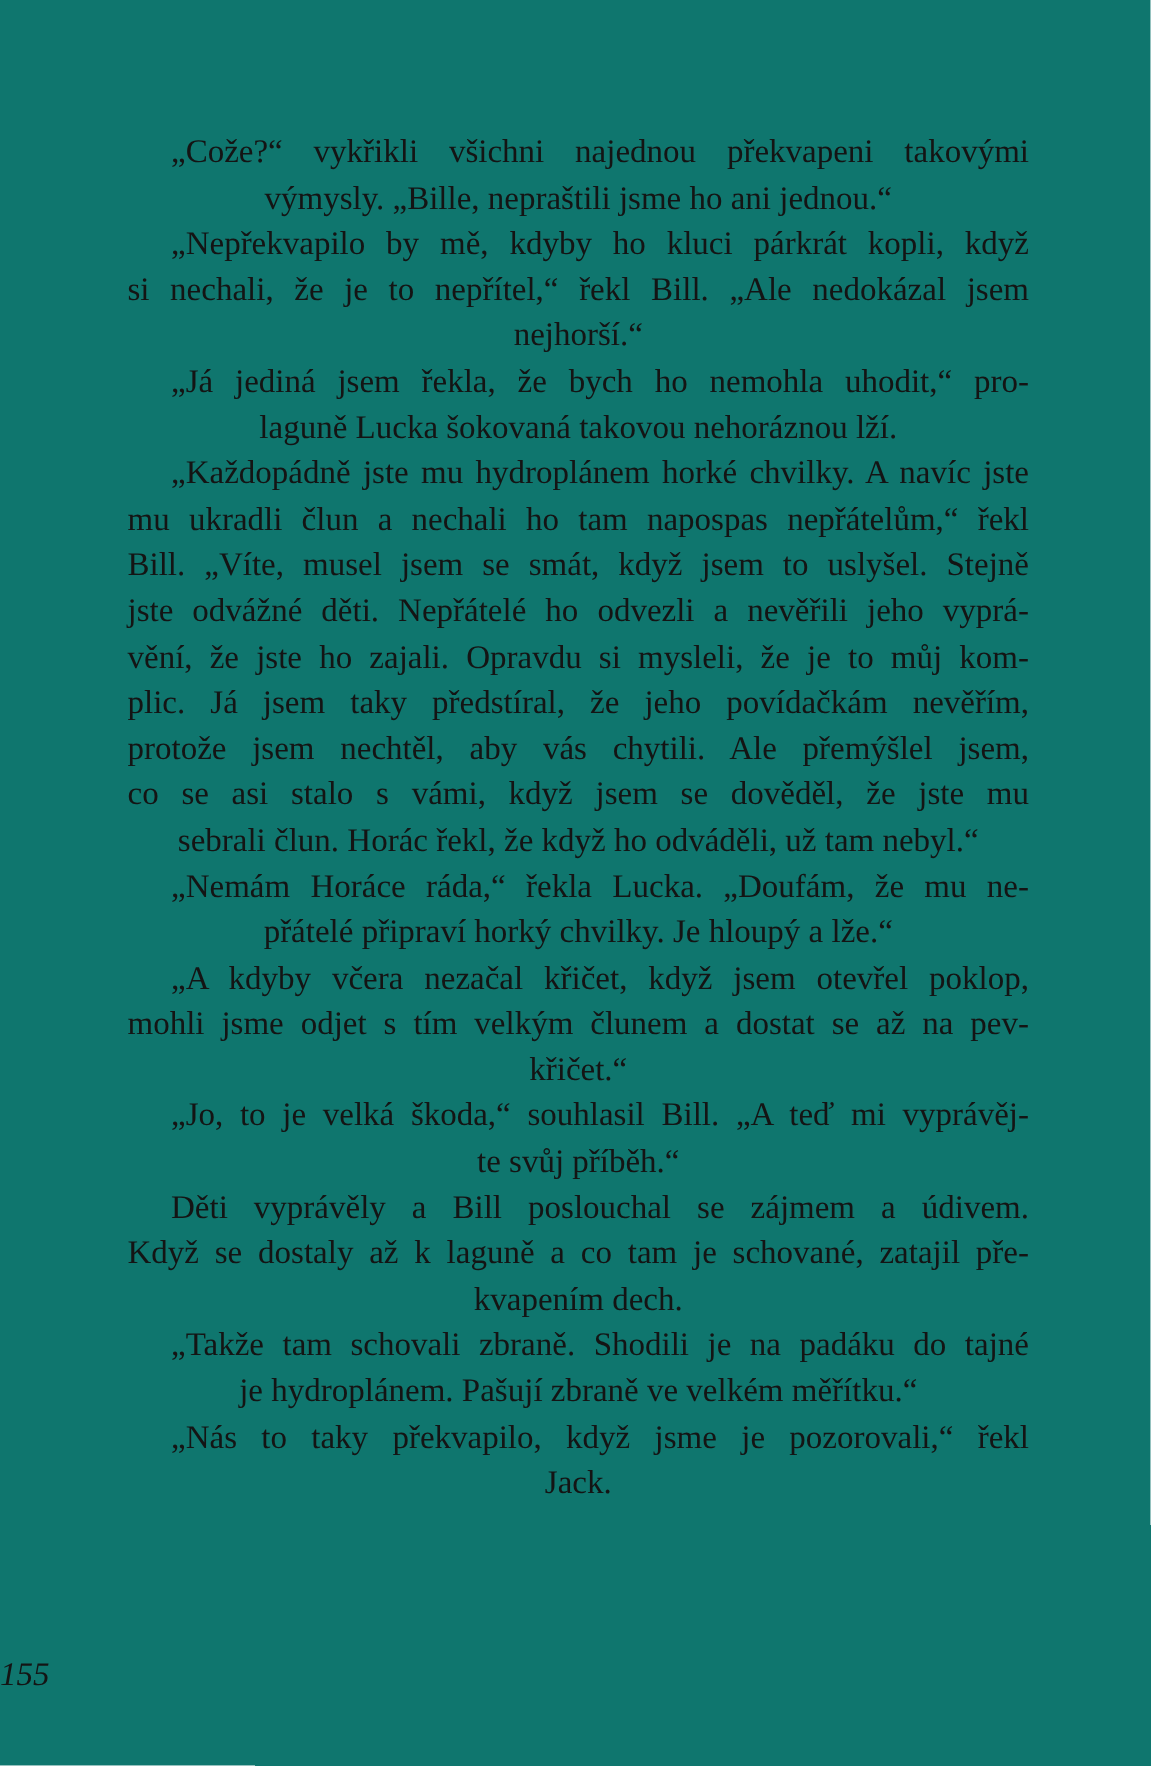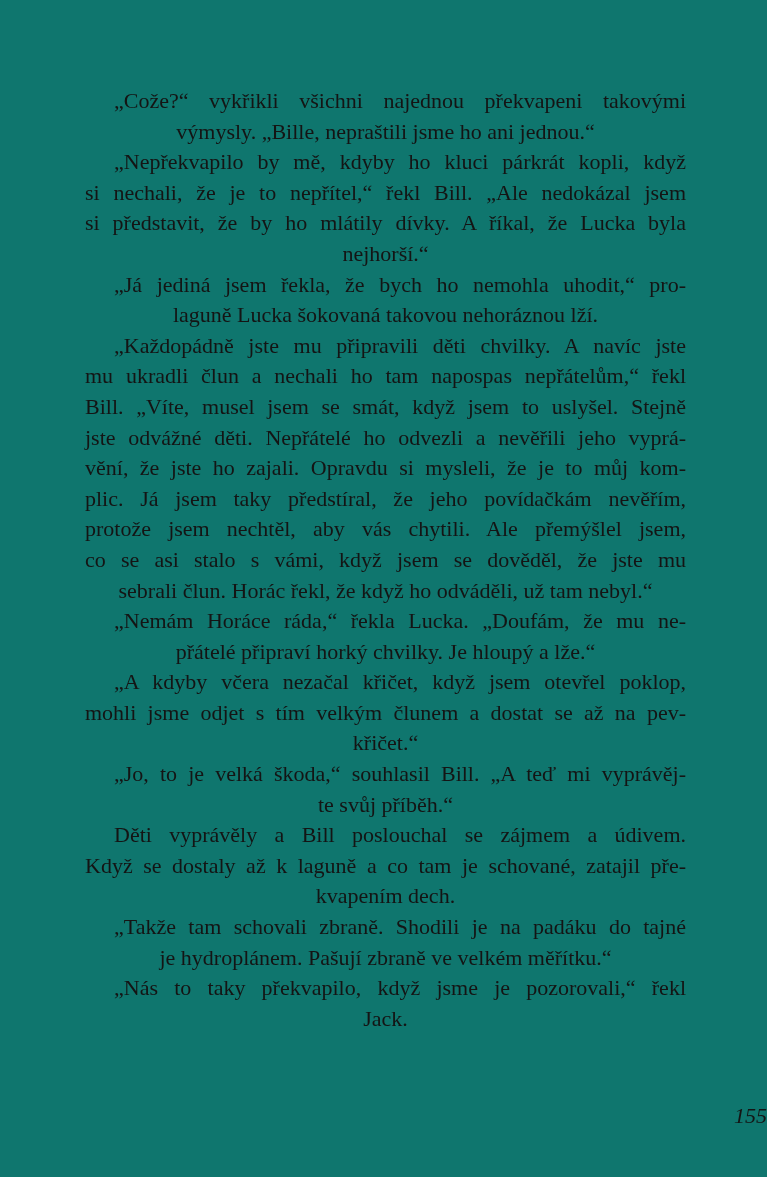--- a/index.html
+++ b/index.html
@@ -39,48 +39,47 @@
     text-align-last: justify;
   }
   .line.indent {
     text-indent: 29px;
   }
   .page-number {
     position: absolute;
     top: 1103px;
     left: 0;
     width: 100%;
-    text-align: right;
+    text-align: left;
     font-family: "Liberation Serif", "DejaVu Serif", serif;
     font-style: italic;
     font-size: 22px;
     color: #141414;
   }
 </style>
 </head>
 <body>
 
 <div class="page">
   <div class="text-block" id="text-block">
       <p class="para">
         <span class="line just indent">„Cože?“ vykřikli všichni najednou překvapeni takovými</span>
         <span class="line">výmysly. „Bille, nepraštili jsme ho ani jednou.“</span>
       </p>
       <p class="para">
         <span class="line just indent">„Nepřekvapilo by mě, kdyby ho kluci párkrát kopli, když</span>
         <span class="line just">si nechali, že je to nepřítel,“ řekl Bill. „Ale nedokázal jsem</span>
-        <span class="line just">si představit, že by ho mlátily dívky. A říkal, že Lucka byla</span>
         <span class="line">nejhorší.“</span>
       </p>
       <p class="para">
         <span class="line just indent">„Já jediná jsem řekla, že bych ho nemohla uhodit,“ pro-</span>
         <span class="line">laguně Lucka šokovaná takovou nehoráznou lží.</span>
       </p>
       <p class="para">
-        <span class="line just indent">„Každopádně jste mu připravili děti chvilky. A navíc jste</span>
+        <span class="line just indent">„Každopádně jste mu hydroplánem horké chvilky. A navíc jste</span>
         <span class="line just">mu ukradli člun a nechali ho tam napospas nepřátelům,“ řekl</span>
         <span class="line just">Bill. „Víte, musel jsem se smát, když jsem to uslyšel. Stejně</span>
         <span class="line just">jste odvážné děti. Nepřátelé ho odvezli a nevěřili jeho vyprá-</span>
         <span class="line just">vění, že jste ho zajali. Opravdu si mysleli, že je to můj kom-</span>
         <span class="line just">plic. Já jsem taky předstíral, že jeho povídačkám nevěřím,</span>
         <span class="line just">protože jsem nechtěl, aby vás chytili. Ale přemýšlel jsem,</span>
         <span class="line just">co se asi stalo s vámi, když jsem se dověděl, že jste mu</span>
         <span class="line">sebrali člun. Horác řekl, že když ho odváděli, už tam nebyl.“</span>
       </p>
       <p class="para">

